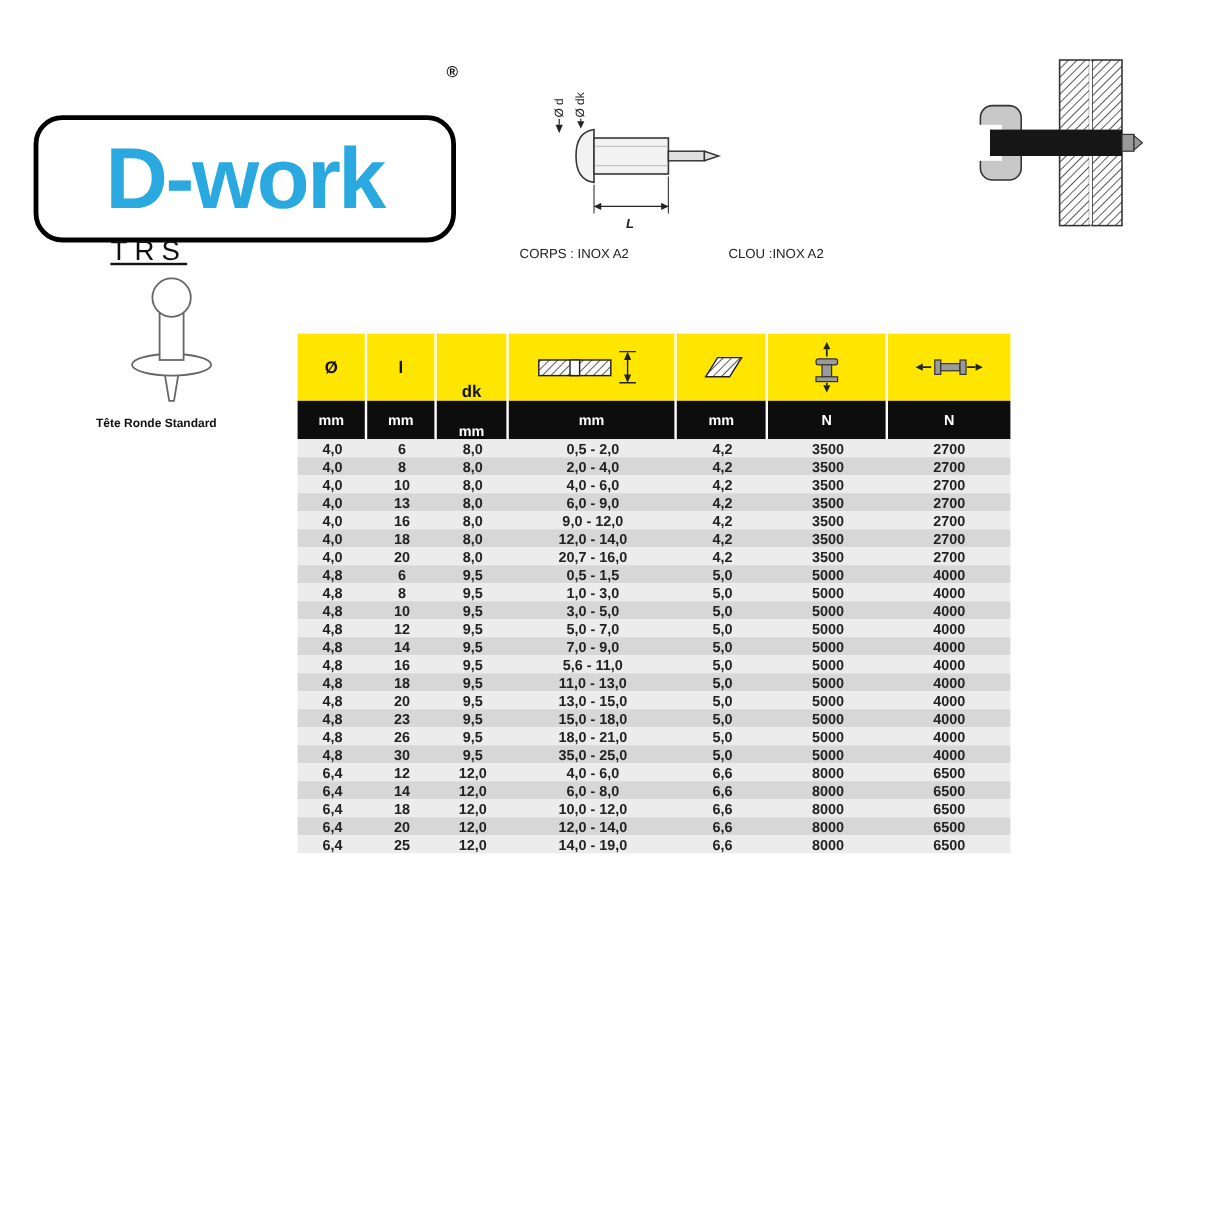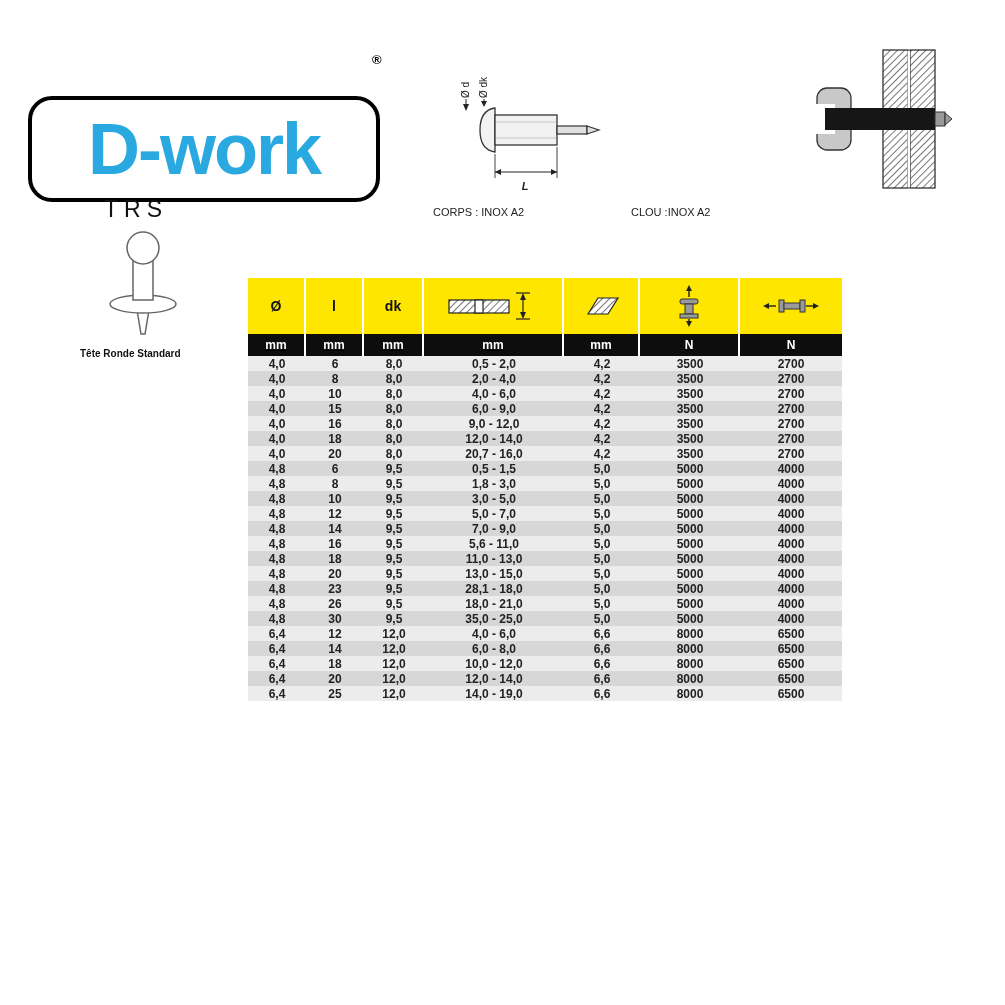--- a/index.html
+++ b/index.html
@@ -7,46 +7,46 @@
   .page { position:relative; width:1005px; height:1005px; background:#fff; overflow:hidden; }
 
   
   .logo-box { position:absolute; left:28px; top:52px; width:352px; height:106px;
               border:4px solid #000; border-radius:24px;
               display:flex; align-items:center; justify-content:center; background:#fff;margin-top:44px; }
   .logo-text { color:var(--logo-color,#29a9e0); font-size:72px; font-weight:bold; letter-spacing:-2px; }
   .logo-reg { position:absolute; left:372px; top:52px; font-size:13px; font-weight:bold; color:#000; }
 
   
-  .trs-code { position:absolute; left:104px; top:196px; font-size:23px; letter-spacing:6px; color:#111; }
+  .trs-code { position:absolute; left:92px; top:196px; font-size:23px; letter-spacing:6px; color:#111;text-decoration:underline; }
   .trs-drawing { position:absolute; left:88px; top:224px; }
   .trs-label { position:absolute; left:80px; top:348px; width:136px; 
                font-size:10px; font-weight:bold; color:#111; }
 
   
   .dim-drawing { position:absolute; left:425px; top:52px; }
   .corps-label { position:absolute; left:433px; top:206px; font-size:11px; color:#222;text-align:center; }
-  .clou-label  { position:absolute; left:607px; top:206px; font-size:11px; color:#222;margin-left:24px; }
+  .clou-label  { position:absolute; left:607px; top:206px; font-size:11px; color:#222; }
   .section-drawing { position:absolute; left:795px; top:46px; }
 
   
   .spec-table { position:absolute; left:248px; top:278px; width:594px; }
   .thead { display:flex; height:56px; background:var(--header-bg,#ffe600); }
   .hcell { display:flex; align-items:center; justify-content:center;
            border-right:2px solid #fff; font-weight:bold; font-size:14px; color:#111; }
   .hcell:last-child { border-right:none; }
-  .tunits { display:flex; height:22px; background:var(--units-bg,#0d0d0d);text-decoration:underline; }
+  .tunits { display:flex; height:32px; background:var(--units-bg,#0d0d0d);text-decoration:underline; }
   .ucell { display:flex; align-items:center; justify-content:center;
            border-right:2px solid #fff; color:#fff; font-weight:bold; font-size:12px; }
   .ucell:last-child { border-right:none; }
   .trow { display:flex; height:15px; font-size:12px; color:#222;font-weight:bold; }
   .trow.light { background:var(--row-light,#ececec); }
   .trow.dark  { background:var(--row-dark,#d7d7d7); }
   .tcell { display:flex; align-items:center; justify-content:center; }
-  .c0 { width:58px; } .c1 { width:58px; } .c2 { width:60px; }
+  .c0 { width:58px; } .c1 { width:58px; } .c2 { width:60px;align-items:flex-end; }
   .c3 { width:140px; } .c4 { width:76px; } .c5 { width:100px; } .c6 { width:102px; }
 </style>
 </head>
 <body>
 
 <div class="page">
 
   <svg width="0" height="0" style="position:absolute" aria-hidden="true">
     <defs>
       <pattern id="hatch" patternUnits="userSpaceOnUse" width="5" height="5" patternTransform="rotate(45)">
@@ -193,21 +193,21 @@
           <div class="tcell c0">4,0</div>
           <div class="tcell c1">10</div>
           <div class="tcell c2">8,0</div>
           <div class="tcell c3">4,0 - 6,0</div>
           <div class="tcell c4">4,2</div>
           <div class="tcell c5">3500</div>
           <div class="tcell c6">2700</div>
         </div>
         <div class="trow dark">
           <div class="tcell c0">4,0</div>
-          <div class="tcell c1">15</div>
+          <div class="tcell c1">13</div>
           <div class="tcell c2">8,0</div>
           <div class="tcell c3">6,0 - 9,0</div>
           <div class="tcell c4">4,2</div>
           <div class="tcell c5">3500</div>
           <div class="tcell c6">2700</div>
         </div>
         <div class="trow light">
           <div class="tcell c0">4,0</div>
           <div class="tcell c1">16</div>
           <div class="tcell c2">8,0</div>
@@ -240,21 +240,21 @@
           <div class="tcell c2">9,5</div>
           <div class="tcell c3">0,5 - 1,5</div>
           <div class="tcell c4">5,0</div>
           <div class="tcell c5">5000</div>
           <div class="tcell c6">4000</div>
         </div>
         <div class="trow light">
           <div class="tcell c0">4,8</div>
           <div class="tcell c1">8</div>
           <div class="tcell c2">9,5</div>
-          <div class="tcell c3">1,8 - 3,0</div>
+          <div class="tcell c3">1,0 - 3,0</div>
           <div class="tcell c4">5,0</div>
           <div class="tcell c5">5000</div>
           <div class="tcell c6">4000</div>
         </div>
         <div class="trow dark">
           <div class="tcell c0">4,8</div>
           <div class="tcell c1">10</div>
           <div class="tcell c2">9,5</div>
           <div class="tcell c3">3,0 - 5,0</div>
           <div class="tcell c4">5,0</div>
@@ -303,21 +303,21 @@
           <div class="tcell c2">9,5</div>
           <div class="tcell c3">13,0 - 15,0</div>
           <div class="tcell c4">5,0</div>
           <div class="tcell c5">5000</div>
           <div class="tcell c6">4000</div>
         </div>
         <div class="trow dark">
           <div class="tcell c0">4,8</div>
           <div class="tcell c1">23</div>
           <div class="tcell c2">9,5</div>
-          <div class="tcell c3">28,1 - 18,0</div>
+          <div class="tcell c3">15,0 - 18,0</div>
           <div class="tcell c4">5,0</div>
           <div class="tcell c5">5000</div>
           <div class="tcell c6">4000</div>
         </div>
         <div class="trow light">
           <div class="tcell c0">4,8</div>
           <div class="tcell c1">26</div>
           <div class="tcell c2">9,5</div>
           <div class="tcell c3">18,0 - 21,0</div>
           <div class="tcell c4">5,0</div>

